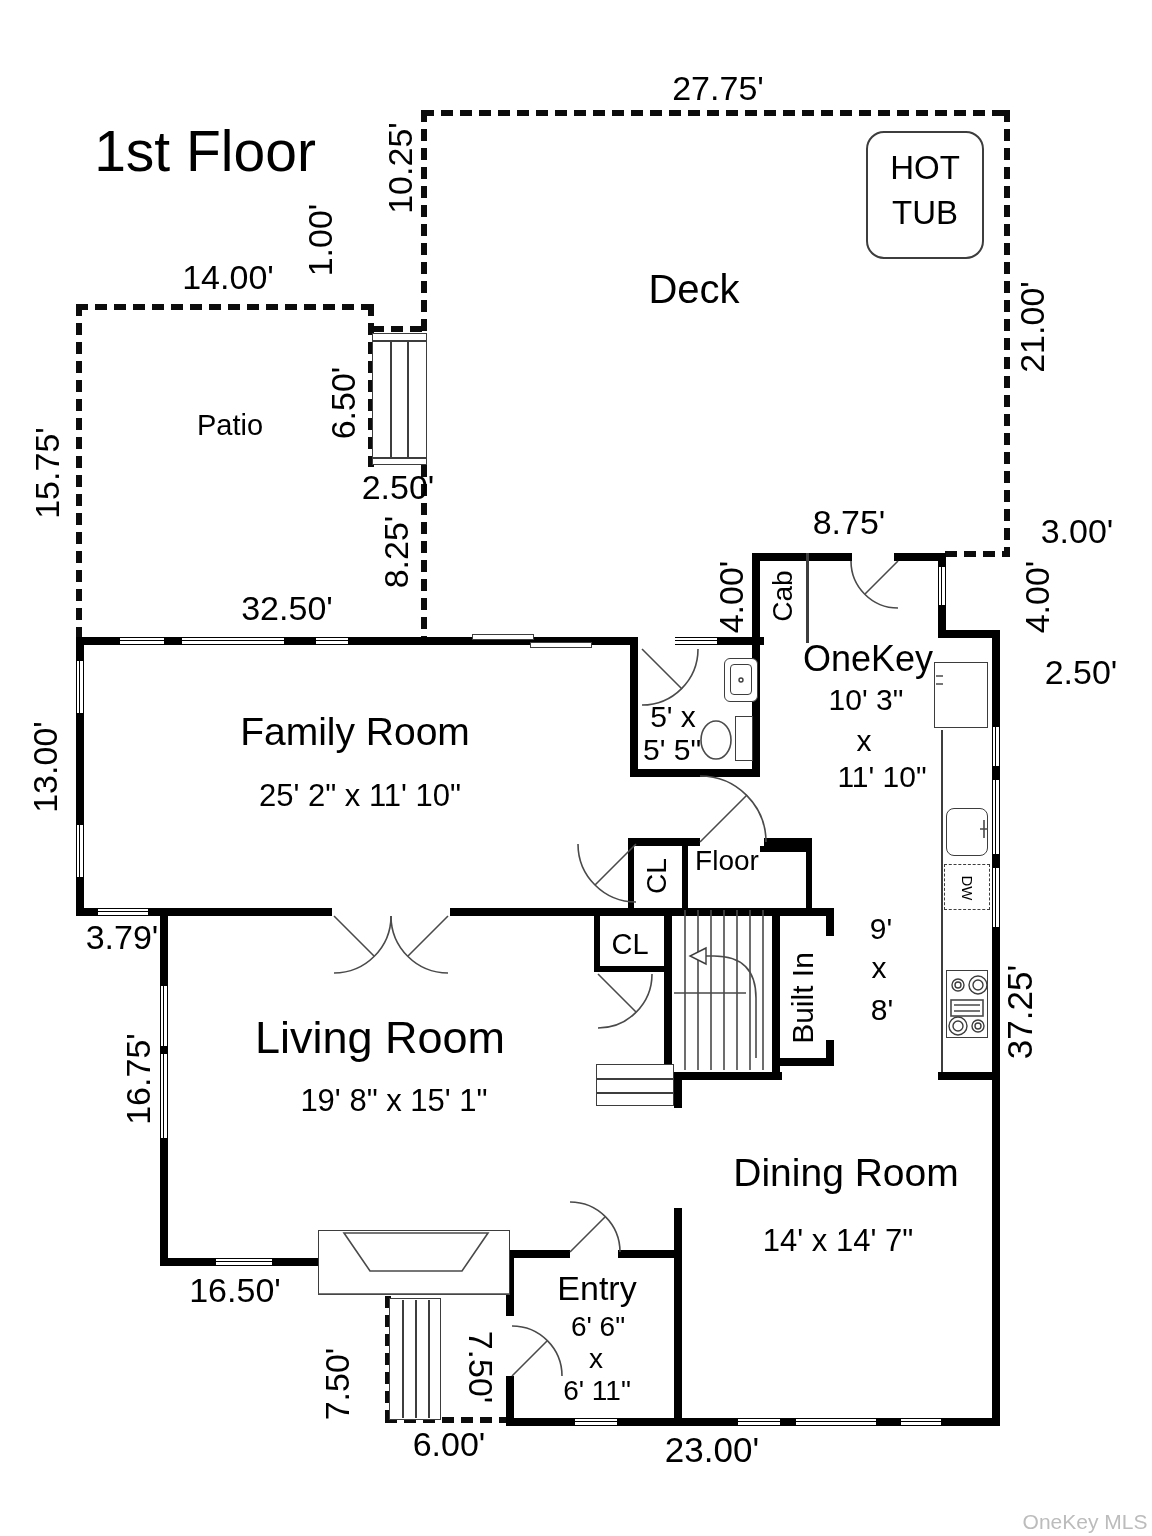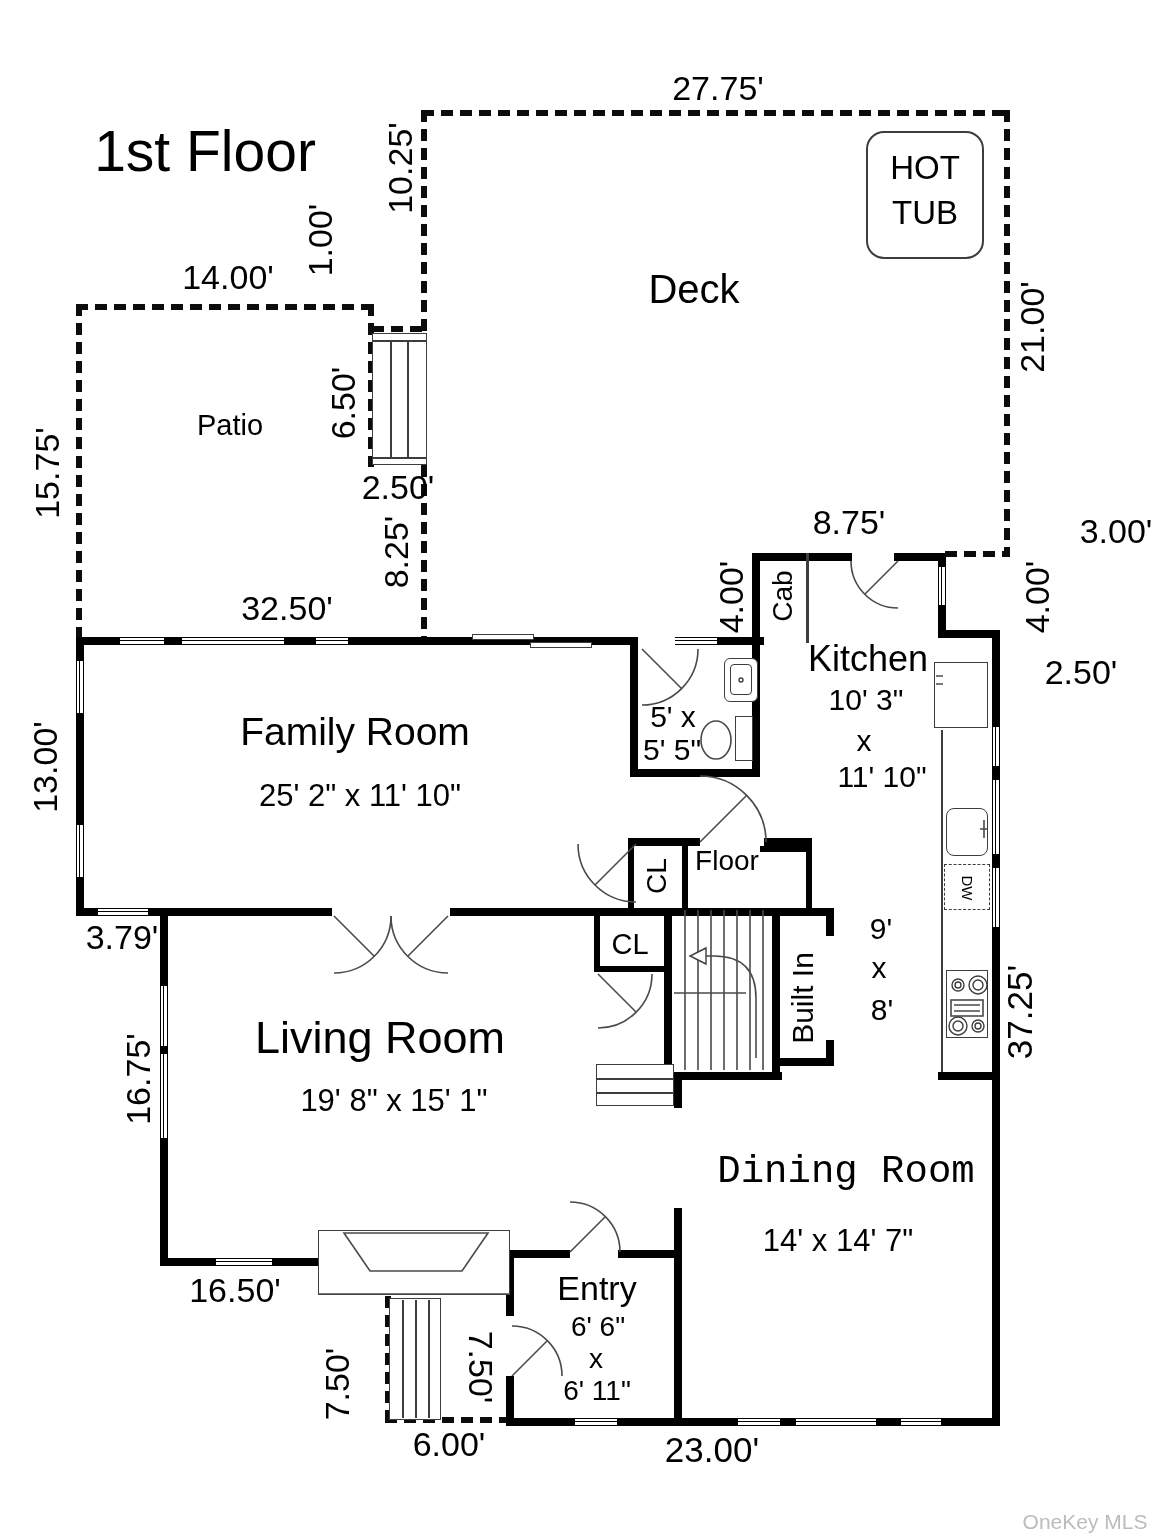--- a/index.html
+++ b/index.html
@@ -197,54 +197,54 @@
   <div class="lbl ccw" style="left:400px;top:168px;font-size:34px;">10.25'</div>
   <div class="lbl ccw" style="left:320px;top:240px;font-size:34px;">1.00'</div>
   <div class="lbl" style="left:228px;top:277px;font-size:34px;">14.00'</div>
   <div class="lbl ccw" style="left:343px;top:403px;font-size:34px;">6.50'</div>
   <div class="lbl ccw" style="left:1032px;top:327px;font-size:34px;">21.00'</div>
   <div class="lbl ccw" style="left:47px;top:473px;font-size:34px;">15.75'</div>
   <div class="lbl" style="left:398px;top:487px;font-size:34px;">2.50'</div>
   <div class="lbl ccw" style="left:396px;top:552px;font-size:34px;">8.25'</div>
   <div class="lbl" style="left:287px;top:608px;font-size:34px;">32.50'</div>
   <div class="lbl" style="left:849px;top:522px;font-size:34px;">8.75'</div>
-  <div class="lbl" style="left:1116px;top:531px;font-size:34px;">3.00'</div>
+  <div class="lbl" style="left:1077px;top:531px;font-size:34px;">3.00'</div>
   <div class="lbl ccw" style="left:731px;top:597px;font-size:34px;">4.00'</div>
   <div class="lbl ccw" style="left:1037px;top:597px;font-size:34px;">4.00'</div>
   <div class="lbl" style="left:1081px;top:672px;font-size:34px;">2.50'</div>
   <div class="lbl ccw" style="left:45px;top:767px;font-size:34px;">13.00'</div>
   <div class="lbl" style="left:122px;top:937px;font-size:34px;">3.79'</div>
   <div class="lbl ccw" style="left:138px;top:1079px;font-size:34px;">16.75'</div>
   <div class="lbl" style="left:235px;top:1290px;font-size:34px;">16.50'</div>
   <div class="lbl ccw" style="left:337px;top:1384px;font-size:34px;">7.50'</div>
   <div class="lbl cw" style="left:481px;top:1367px;font-size:34px;">7.50'</div>
   <div class="lbl" style="left:449px;top:1444px;font-size:34px;">6.00'</div>
   <div class="lbl" style="left:712px;top:1449px;font-size:35px;">23.00'</div>
   <div class="lbl ccw" style="left:1019px;top:1012px;font-size:35px;">37.25'</div>
 
   <div class="lbl" style="left:355px;top:731px;font-size:39px;">Family Room</div>
   <div class="lbl" style="left:360px;top:795px;font-size:31px;">25' 2" x 11' 10"</div>
-  <div class="lbl" style="left:868px;top:659px;font-size:36px;">Kitchen</div>
+  <div class="lbl" style="left:868px;top:659px;font-size:36px;">OneKey</div>
   <div class="lbl" style="left:866px;top:700px;font-size:30px;">10' 3"</div>
   <div class="lbl" style="left:864px;top:741px;font-size:30px;">x</div>
   <div class="lbl" style="left:882px;top:777px;font-size:30px;">11' 10"</div>
   <div class="lbl" style="left:673px;top:717px;font-size:30px;">5' x</div>
   <div class="lbl" style="left:672px;top:750px;font-size:30px;">5' 5"</div>
   <div class="lbl ccw" style="left:783px;top:596px;font-size:28px;">Cab</div>
   <div class="lbl ccw" style="left:657px;top:876px;font-size:28px;">CL</div>
   <div class="lbl" style="left:727px;top:861px;font-size:28px;">Floor</div>
   <div class="lbl" style="left:630px;top:944px;font-size:29px;">CL</div>
   <div class="lbl ccw" style="left:803px;top:998px;font-size:30px;">Built In</div>
   <div class="lbl cw" style="left:967px;top:888px;font-size:15px;">DW</div>
   <div class="lbl" style="left:881px;top:929px;font-size:30px;">9'</div>
   <div class="lbl" style="left:879px;top:968px;font-size:30px;">x</div>
   <div class="lbl" style="left:882px;top:1010px;font-size:30px;">8'</div>
   <div class="lbl" style="left:380px;top:1037px;font-size:45px;">Living Room</div>
   <div class="lbl" style="left:394px;top:1100px;font-size:31px;">19' 8" x 15' 1"</div>
-  <div class="lbl" style="left:846px;top:1172px;font-size:39px;font-family:Liberation Mono, monospace;">Dining Room</div>
+  <div class="lbl" style="left:846px;top:1172px;font-size:39px;">Dining Room</div>
   <div class="lbl" style="left:838px;top:1240px;font-size:31px;">14' x 14' 7"</div>
   <div class="lbl" style="left:597px;top:1288px;font-size:34px;">Entry</div>
   <div class="lbl" style="left:598px;top:1327px;font-size:28px;">6' 6"</div>
   <div class="lbl" style="left:596px;top:1359px;font-size:28px;">x</div>
   <div class="lbl" style="left:597px;top:1391px;font-size:28px;">6' 11"</div>
 
   <div class="lbl wm" style="left:1085px;top:1521px;font-size:21px;">OneKey MLS</div>
 </div>
 
 </body></html>

